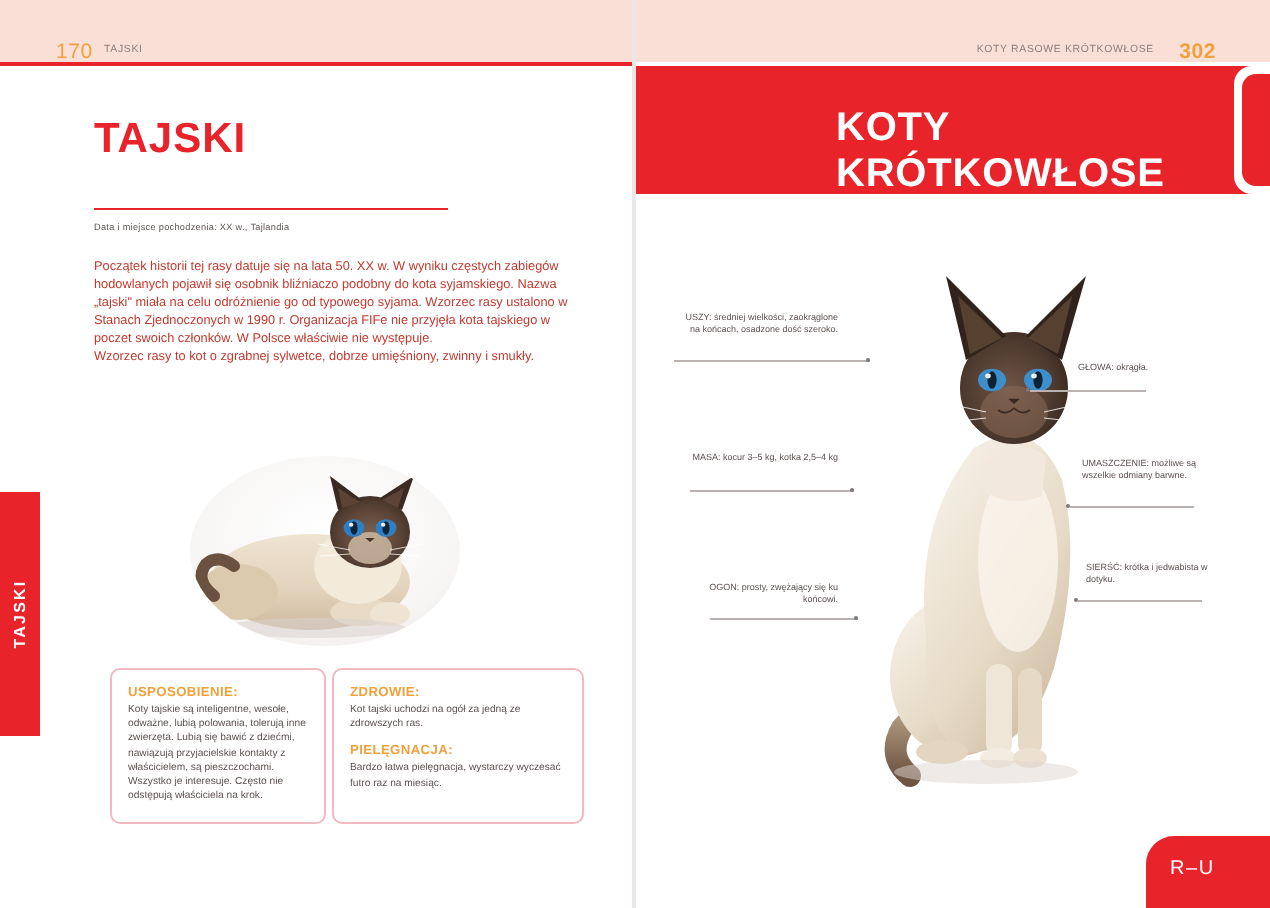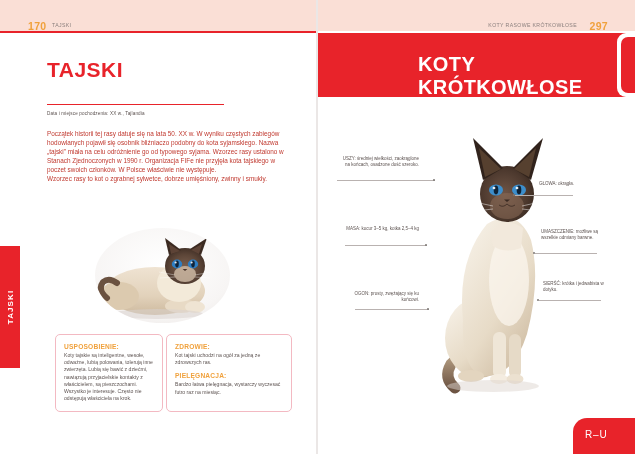--- a/index.html
+++ b/index.html
@@ -5,21 +5,21 @@
   html,body{margin:0;padding:0;background:#6e6e6e;}
   body{font-family:"Liberation Sans", sans-serif;}
   #page{
     position:relative;width:635px;height:454px;overflow:hidden;
     background:#ffffff;
   }
   
   #left-page{position:absolute;left:0;top:0;width:317px;height:454px;background:#fff;overflow:hidden;}
   #left-header-band{position:absolute;left:0;top:0;width:317px;height:31px;background:#fadfd6;}
   #left-header-rule{position:absolute;left:0;top:31px;width:317px;height:2px;background:#e8232a;}
-  #folio-left{position:absolute;left:28px;top:20px;font-size:10.5px;font-weight:bold;color:#f0a13c;letter-spacing:.3px;text-align:center;}
+  #folio-left{position:absolute;left:28px;top:20px;font-size:10.5px;font-weight:normal;color:#f0a13c;letter-spacing:.3px;text-align:center;}
   #running-left{position:absolute;left:52px;top:22px;font-size:5.2px;color:#8a7f7d;letter-spacing:.35px;}
   #breed-title{position:absolute;left:47px;top:58px;font-size:21px;font-weight:bold;color:#e8232a;letter-spacing:.5px;}
   #title-rule{position:absolute;left:47px;top:104px;width:177px;height:1px;background:#e8232a;}
   #origin-line{position:absolute;left:47px;top:111px;font-size:4.6px;color:#5c5250;letter-spacing:.15px;}
   #intro-text{position:absolute;left:47px;top:129px;width:243px;font-size:6.4px;line-height:9.1px;color:#c0392f;}
   #intro-text p{margin:0;}
   
   #left-photo{
     position:absolute;left:95px;top:228px;width:135px;height:95px;
     border-radius:50%/50%;overflow:hidden;background:#ffffff;
@@ -177,21 +177,21 @@
         <p class="box-head" style="margin-top:6px;">PIELĘGNACJA:</p>
         <p class="box-body">Bardzo łatwa pielęgnacja, wystarczy wyczesać futro raz na miesiąc.</p>
       </div>
     </div>
   </div>
 
   <div id="right-page">
 
     <div id="right-header-band"></div>
     <div id="running-right">KOTY RASOWE KRÓTKOWŁOSE</div>
-    <div id="folio-right">297</div>
+    <div id="folio-right">302</div>
 
     <div id="red-banner"></div>
     <div id="banner-notch"></div>
     <div id="banner-notch-in"></div>
     <div id="section-title">KOTY KRÓTKOWŁOSE</div>
 
     <div id="right-photo">
       <svg viewBox="0 0 124 290" width="124" height="290" preserveAspectRatio="xMidYMid meet">
         <defs>
           <linearGradient id="bodyR" x1="0.2" y1="0" x2="0.9" y2="1">

